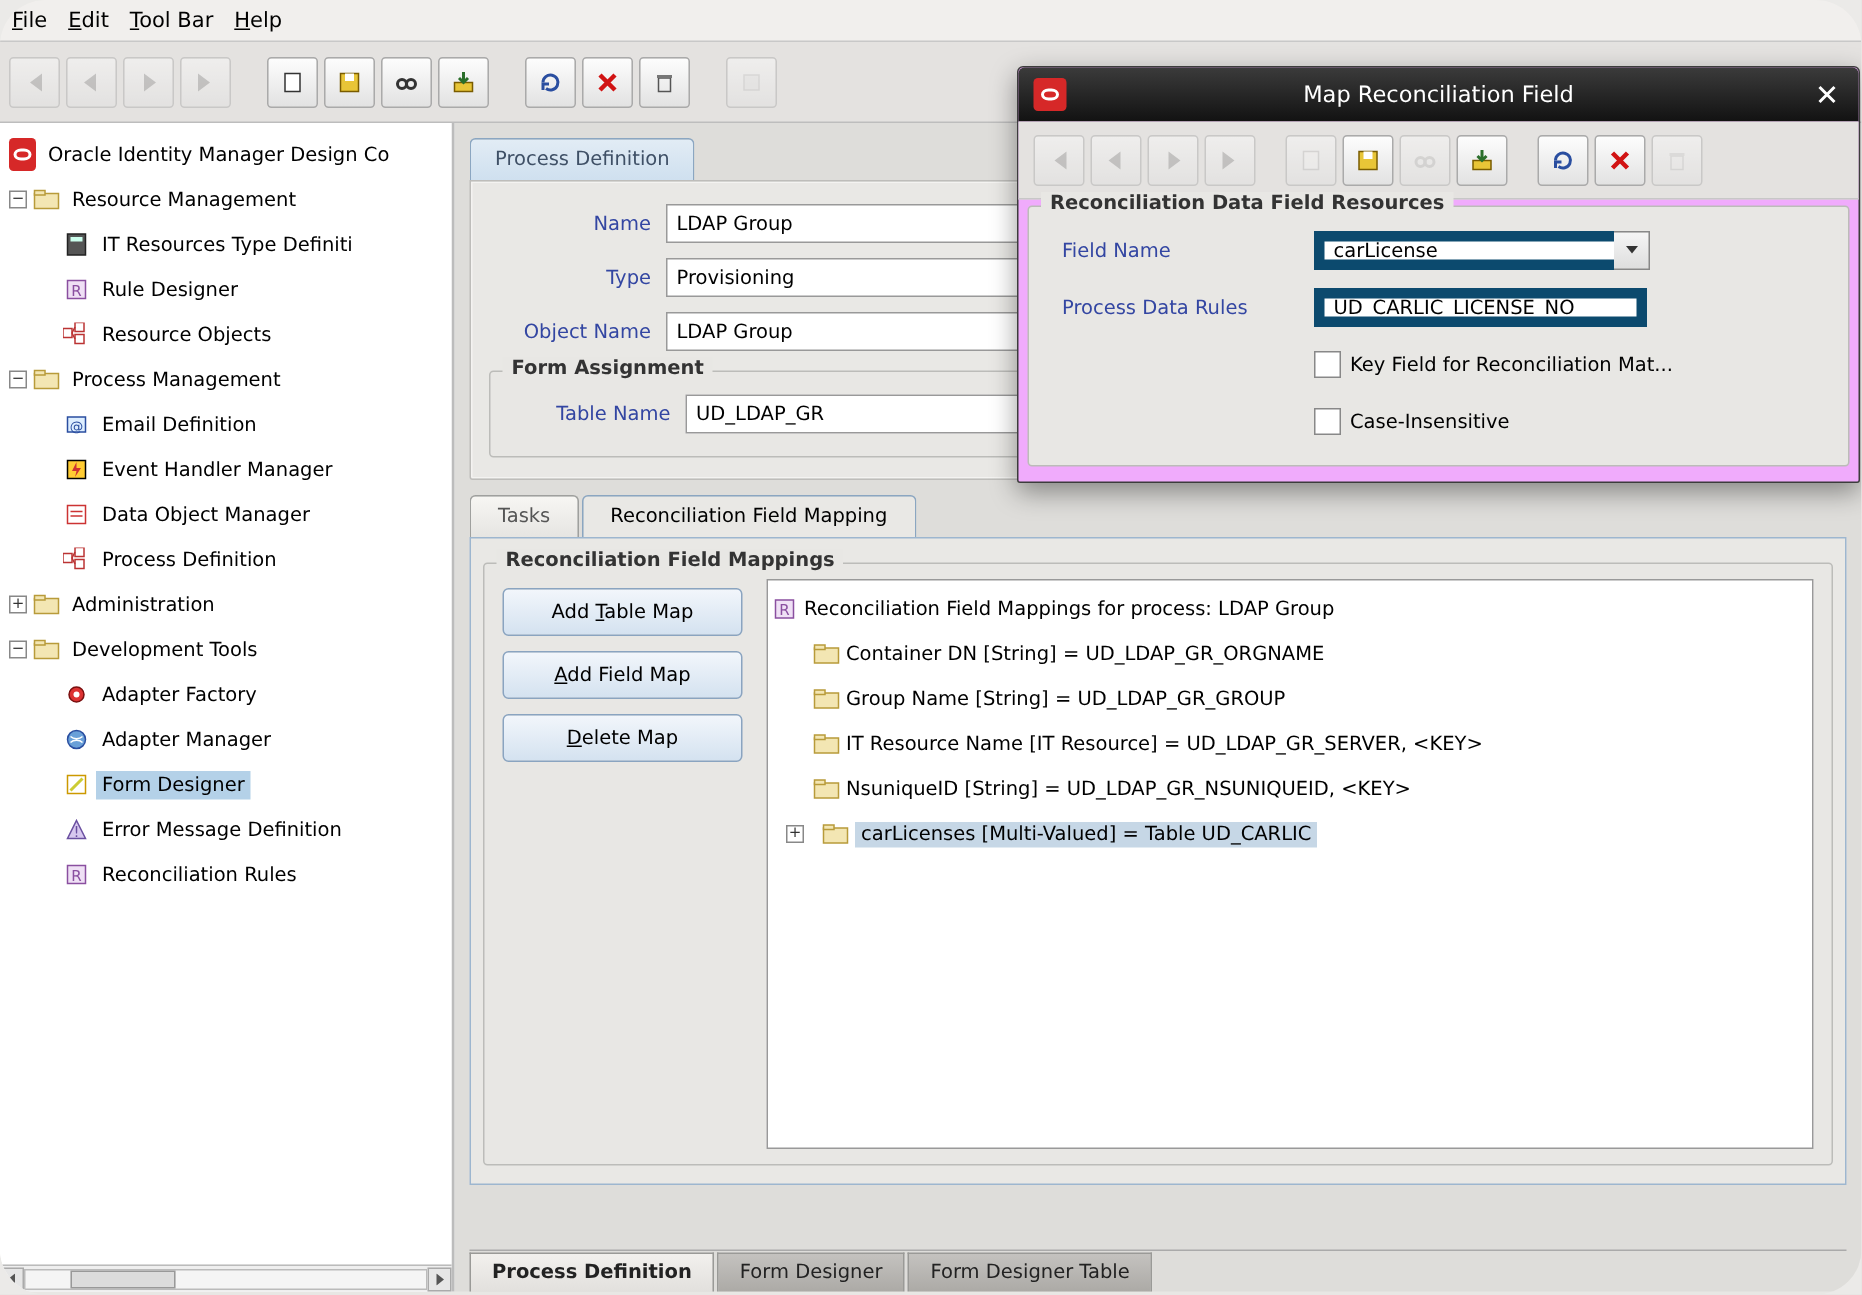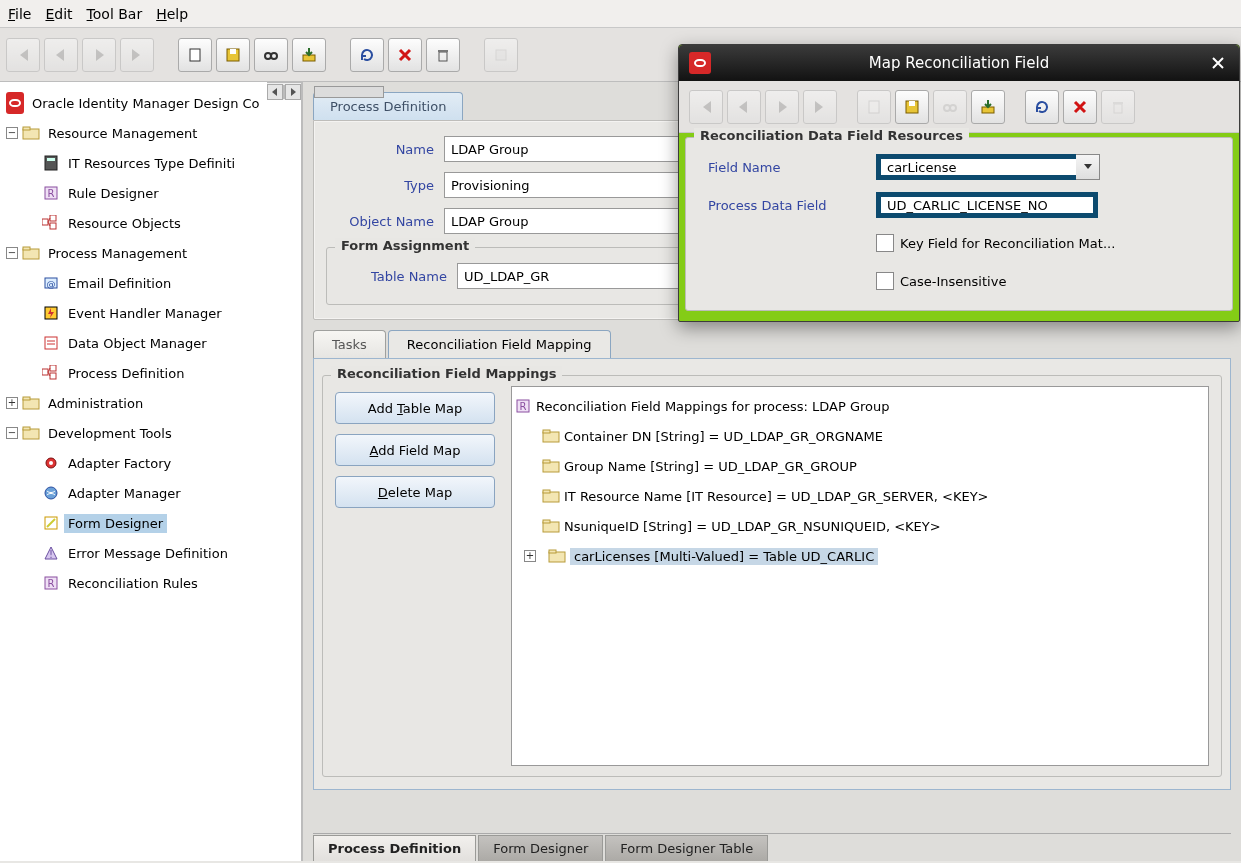--- a/index.html
+++ b/index.html
@@ -1,33 +1,33 @@
 <!DOCTYPE html>
 <html><head>
 <meta charset="utf-8">
 <style>
   * { box-sizing: border-box; }
   html, body { margin: 0; padding: 0; font-family: "DejaVu Sans", "Liberation Sans", Arial, sans-serif; font-size: 13px; color: #000; background: #ebeae8; }
-  .app { position: relative; width: 1241px; height: 863px; overflow: hidden; background: #e8e7e4; }
+  .app { position: relative; width: 1241px; height: 863px; overflow: hidden; background: #e8e7e4; border-radius: 30px; }
 
   
   .menubar { display: flex; align-items: center; height: 28px; background: #f1efed; border-bottom: 1px solid #c8c8c8; padding: 0 8px; gap: 14px; }
   .menu-item { font-size: 14px; cursor: default; }
   .mn-u { text-decoration: underline; }
 
   
   .toolbar { display: flex; align-items: center; height: 54px; background: #e4e2e0; border-bottom: 1px solid #bdbdbd; padding: 0 4px; gap: 6px; }
   .tbtn { width: 34px; height: 34px; border: 1px solid #aaa; background: linear-gradient(#fdfdfd,#e2e2e2); border-radius: 3px; display: flex; align-items: center; justify-content: center; }
   .tbtn.disabled svg, .tbtn.disabled { opacity: .45; }
   .tgroup { display: flex; gap: 4px; padding: 2px; }
   .tspacer { width: 8px; }
 
   
   .split { display: flex; height: 779px; }
-  .left { width: 303px; display: flex; flex-direction: row; border-right: 2px solid #bcbcbc; background: #fff; position: relative; }
+  .left { width: 303px; display: flex; flex-direction: column; border-right: 2px solid #bcbcbc; background: #fff; position: relative; }
   .tree { flex: 1; overflow: hidden; padding: 6px 0 0 2px; background: #fff; }
   .tree-row { display: flex; align-items: center; height: 30px; white-space: nowrap; padding-left: 4px; gap: 4px; }
   .indent { display:inline-block; width: 14px; }
   .expander { width: 12px; height: 12px; border: 1px solid #888; font-size: 10px; line-height: 10px; text-align: center; color: #333; background: #fff; cursor:pointer; }
   .node-label { padding: 2px 4px; }
   .node-label.selected { background: #b4d1e8; }
   .tree-icon { width: 18px; height: 18px; display: inline-flex; align-items: center; justify-content: center; }
   .tree svg { display:block; }
 
   .left-scroll { height: 18px; background: #efefef; border-top: 1px solid #bbb; display:flex; align-items:center; }
@@ -62,32 +62,32 @@
   .tree-box { flex:1; height:380px; border:1px solid #999; background:#fff; padding:4px 2px; overflow:auto; }
   .tree-box .trow { display:flex; align-items:center; height:30px; gap:4px; white-space:nowrap; }
   .trow .label-sel { background:#c6d7e6; padding:1px 4px; }
 
   
   .bottom-tabs { height:28px; display:flex; align-items:center; margin-top:auto; border-top:1px solid #aaa;}
   .btab { padding:5px 14px; border:1px solid #9a9a97; border-bottom:none; margin-right:2px; background:linear-gradient(#c4c2bf,#acaaa6); color:#222; }
   .btab.active { background:linear-gradient(#f2f0ed,#e2e0dd); font-weight:bold; }
 
   
-  .dialog { position:absolute; left:678px; top:44px; width:562px; background:#84cc16; border:1px solid #3c3c3c; box-shadow: 0 6px 18px rgba(0,0,0,.4); border-radius:4px 4px 2px 2px; }
+  .dialog { position:absolute; left:678px; top:44px; width:562px; background:#f0abfc; border:1px solid #3c3c3c; box-shadow: 0 6px 18px rgba(0,0,0,.4); border-radius:4px 4px 2px 2px; }
   .dlg-titlebar { height:36px; background:linear-gradient(#3b3b3b,#121212); border-radius:4px 4px 0 0; display:flex; align-items:center; color:#fff; padding:0 10px; gap:10px; }
   .dlg-titlebar .title { flex:1; text-align:center; font-size:15px; }
   .dlg-titlebar .close { width:22px; height:22px; display:flex; align-items:center; justify-content:center; cursor:pointer; }
   .dlg-toolbar { display:flex; align-items:center; height:52px; padding:0 8px; gap:4px; border-bottom:1px solid #c7c7c7; background:#e4e2e0;}
   .dlg-body { padding:0 0 10px 0; }
   .dlg-fieldset { margin:4px 6px 0 6px; }
 
   .dlg-row { display:flex; align-items:center; min-height:38px; gap:8px; padding:0 10px; }
   .dlg-row label { width:160px; color:#3346a2; }
   .dlg-row .ctrl { flex:1; display:flex; align-items:center; gap:6px; }
-  .dlg-row input[type=text] { flex:1; height:26px; border:5px solid #0c4a6e; padding:0 6px; font:inherit; background:#fff; }
+  .dlg-row input[type=text] { flex:1; height:26px; border:7px solid #0c4a6e; padding:0 6px; font:inherit; background:#fff; }
   .dlg-row input[readonly] { color:#8aa6c5; }
   .dropdown-wrap { display:flex; }
   .dropdown-wrap .dd-btn { width:24px; height:26px; border:1px solid #888; border-left:none; background:linear-gradient(#f5f5f5,#dedede); display:flex; align-items:center; justify-content:center; }
   .chk { width:18px; height:18px; border:1px solid #888; background:#fff; display:inline-block; }
 
   .oracle-logo { width:22px; height:22px; border-radius:3px; background:#d62828; display:flex; align-items:center; justify-content:center; }
   .oracle-logo .ring { width:12px; height:8px; border:2px solid #fff; border-radius:5px/4px; }
 
   svg { pointer-events:none; }
 </style>
@@ -602,21 +602,21 @@
                   <svg width="10" height="10">
                     <path d="M1 2l4 5 4-5z" fill="#333"></path>
                   </svg>
                 </div>
             </div>
           </div>
         </div>
 
 
         <div class="dlg-row">
-          <label>Process Data Field</label>
+          <label>Process Data Rules</label>
           <div class="ctrl">
             <input type="text" style="max-width: 222px;" value="UD_CARLIC_LICENSE_NO">
           </div>
         </div>
 
         <div class="dlg-row">
           <label></label>
           <div class="ctrl">
             <span class="chk"></span>
             <span>Key Field for Reconciliation Mat...</span>

